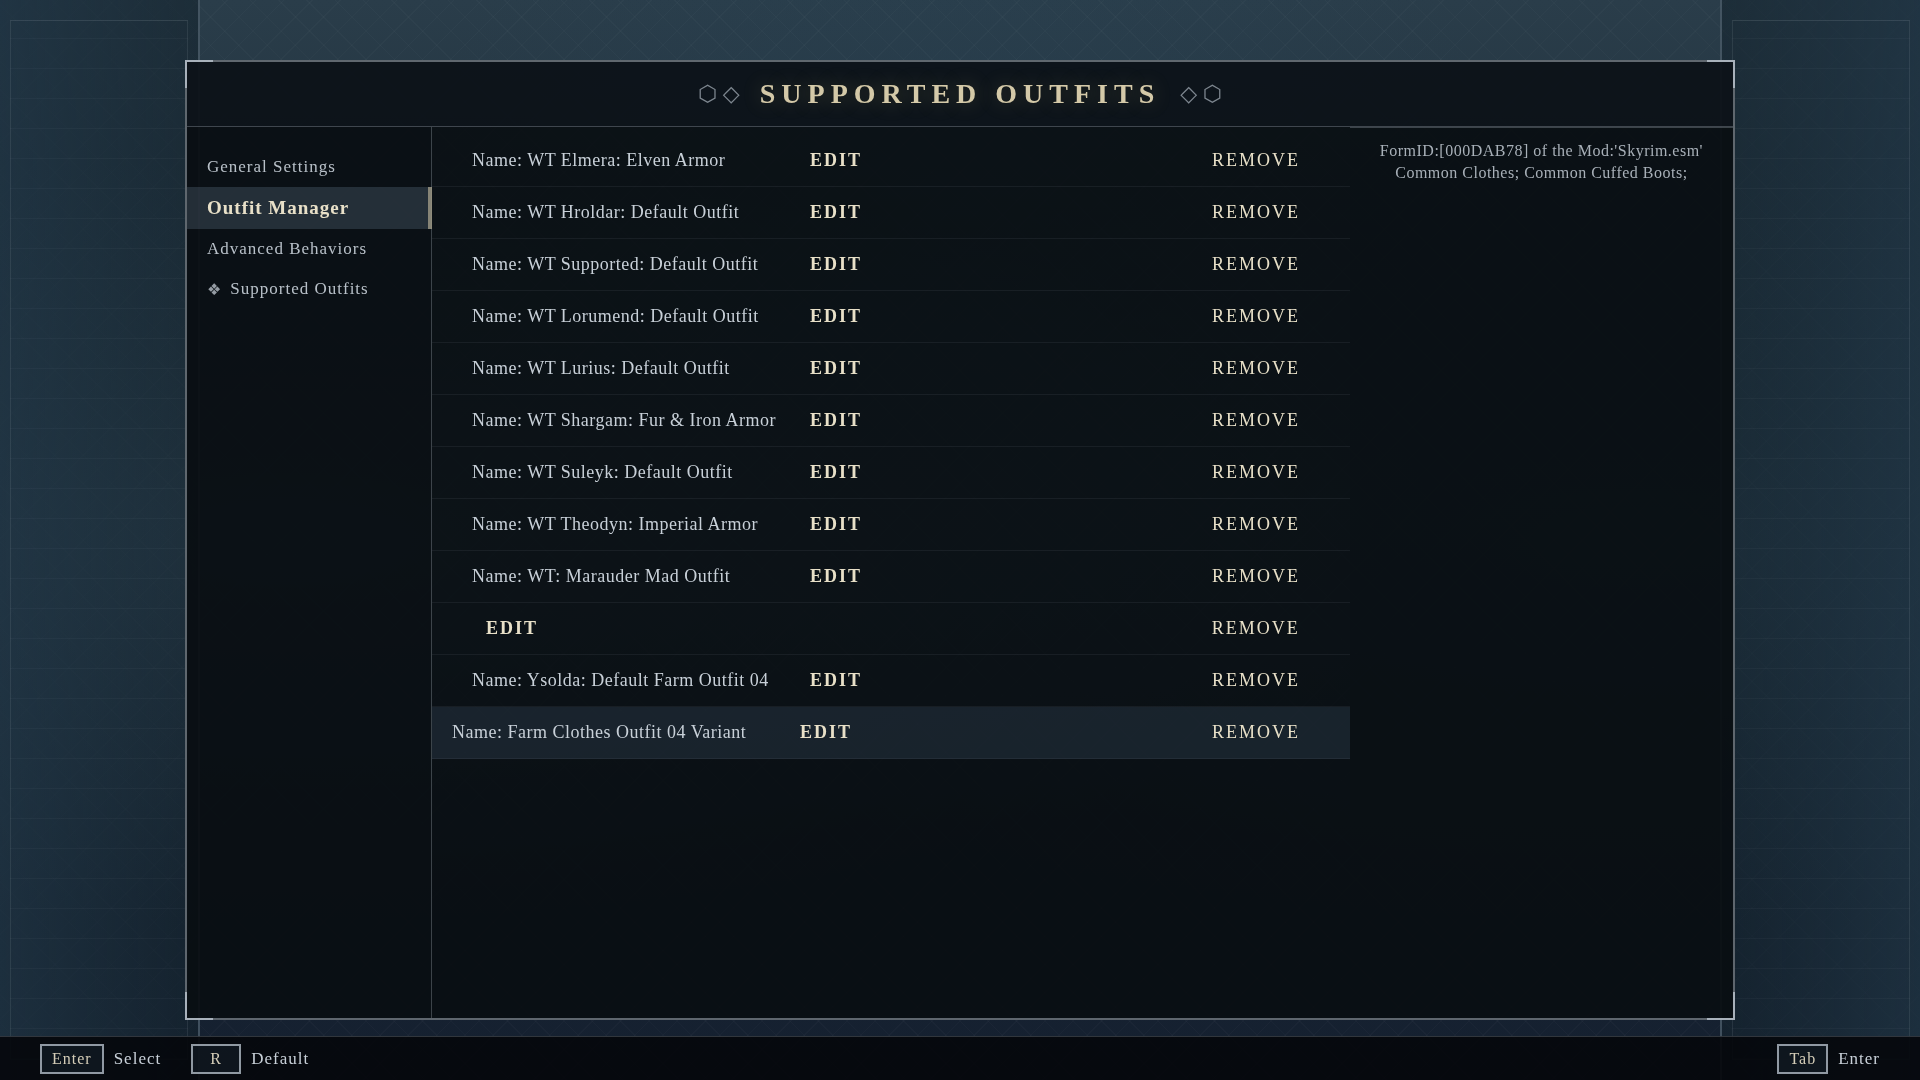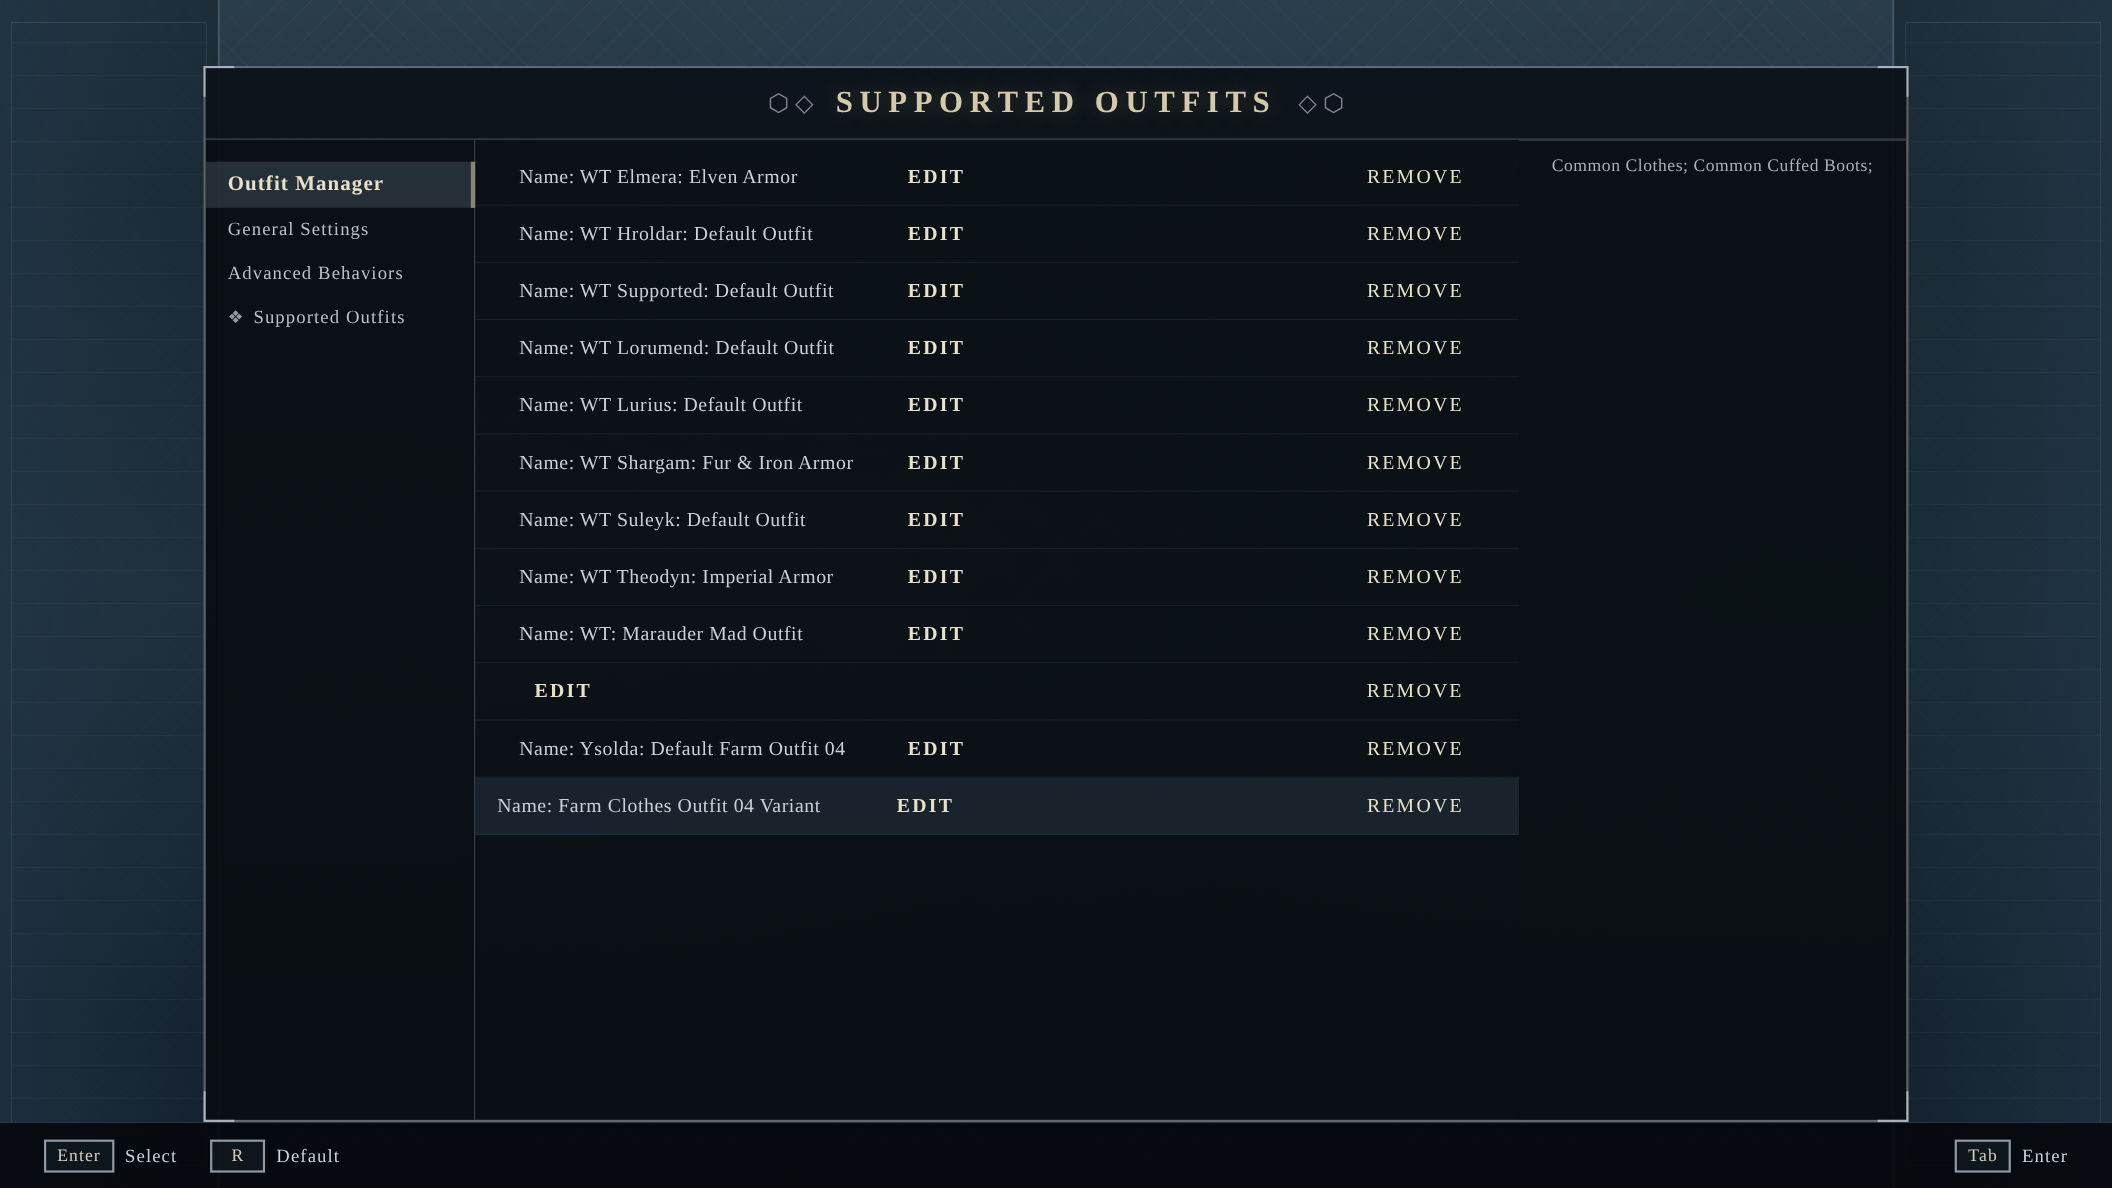--- a/index.html
+++ b/index.html
@@ -275,21 +275,21 @@
       color: #a8b0b8;
       letter-spacing: 0.5px;
     }
 
     
     .bottom-hud {
       position: absolute;
       bottom: 0;
       left: 0;
       right: 0;
-      height: 60px;
+      height: 44px;
       background: rgba(5, 8, 12, 0.92);
       border-top: 1px solid rgba(150,160,170,0.3);
       display: flex;
       align-items: center;
       padding: 0 40px;
       justify-content: space-between;
     }
 
     .hud-left {
       display: flex;
@@ -344,22 +344,22 @@
       <span class="title-ornament">⬡ ◇</span>
       <span class="title-text">SUPPORTED OUTFITS</span>
       <span class="title-ornament">◇ ⬡</span>
     </div>
   </div>
 
   <div class="content-area">
 
     <div class="sidebar">
 
-    <div class="sidebar-item active">Outfit Manager</div>
-        <div class="sidebar-item">General Settings</div>
+    <div class="sidebar-item">General Settings</div>
+        <div class="sidebar-item active">Outfit Manager</div>
         <div class="sidebar-item">Advanced Behaviors</div>
         <div class="sidebar-item">
           <div class="sidebar-item-with-icon">
             <span class="sidebar-icon">❖</span>
             <span>Supported Outfits</span>
           </div>
         </div>
       </div>
 
     <div class="main-panel">
@@ -432,20 +432,21 @@
           </div>
           <div class="outfit-row selected">
             <span class="outfit-name">Name: Farm Clothes Outfit 04 Variant</span>
             <span class="edit-btn">EDIT</span>
             <span class="spacer"></span>
             <span class="remove-btn">REMOVE</span>
           </div>
         </div>
 
       <div class="info-bar">
+        <div class="info-bar-line1">FormID:[000DAB78] of the Mod:'Skyrim.esm'</div>
         <div class="info-bar-line2">Common Clothes; Common Cuffed Boots;</div>
       </div>
     </div>
   </div>
 </div>
 
 <div class="bottom-hud">
   <div class="hud-left">
     <div class="hud-btn">
       <span class="key-box">Enter</span>

